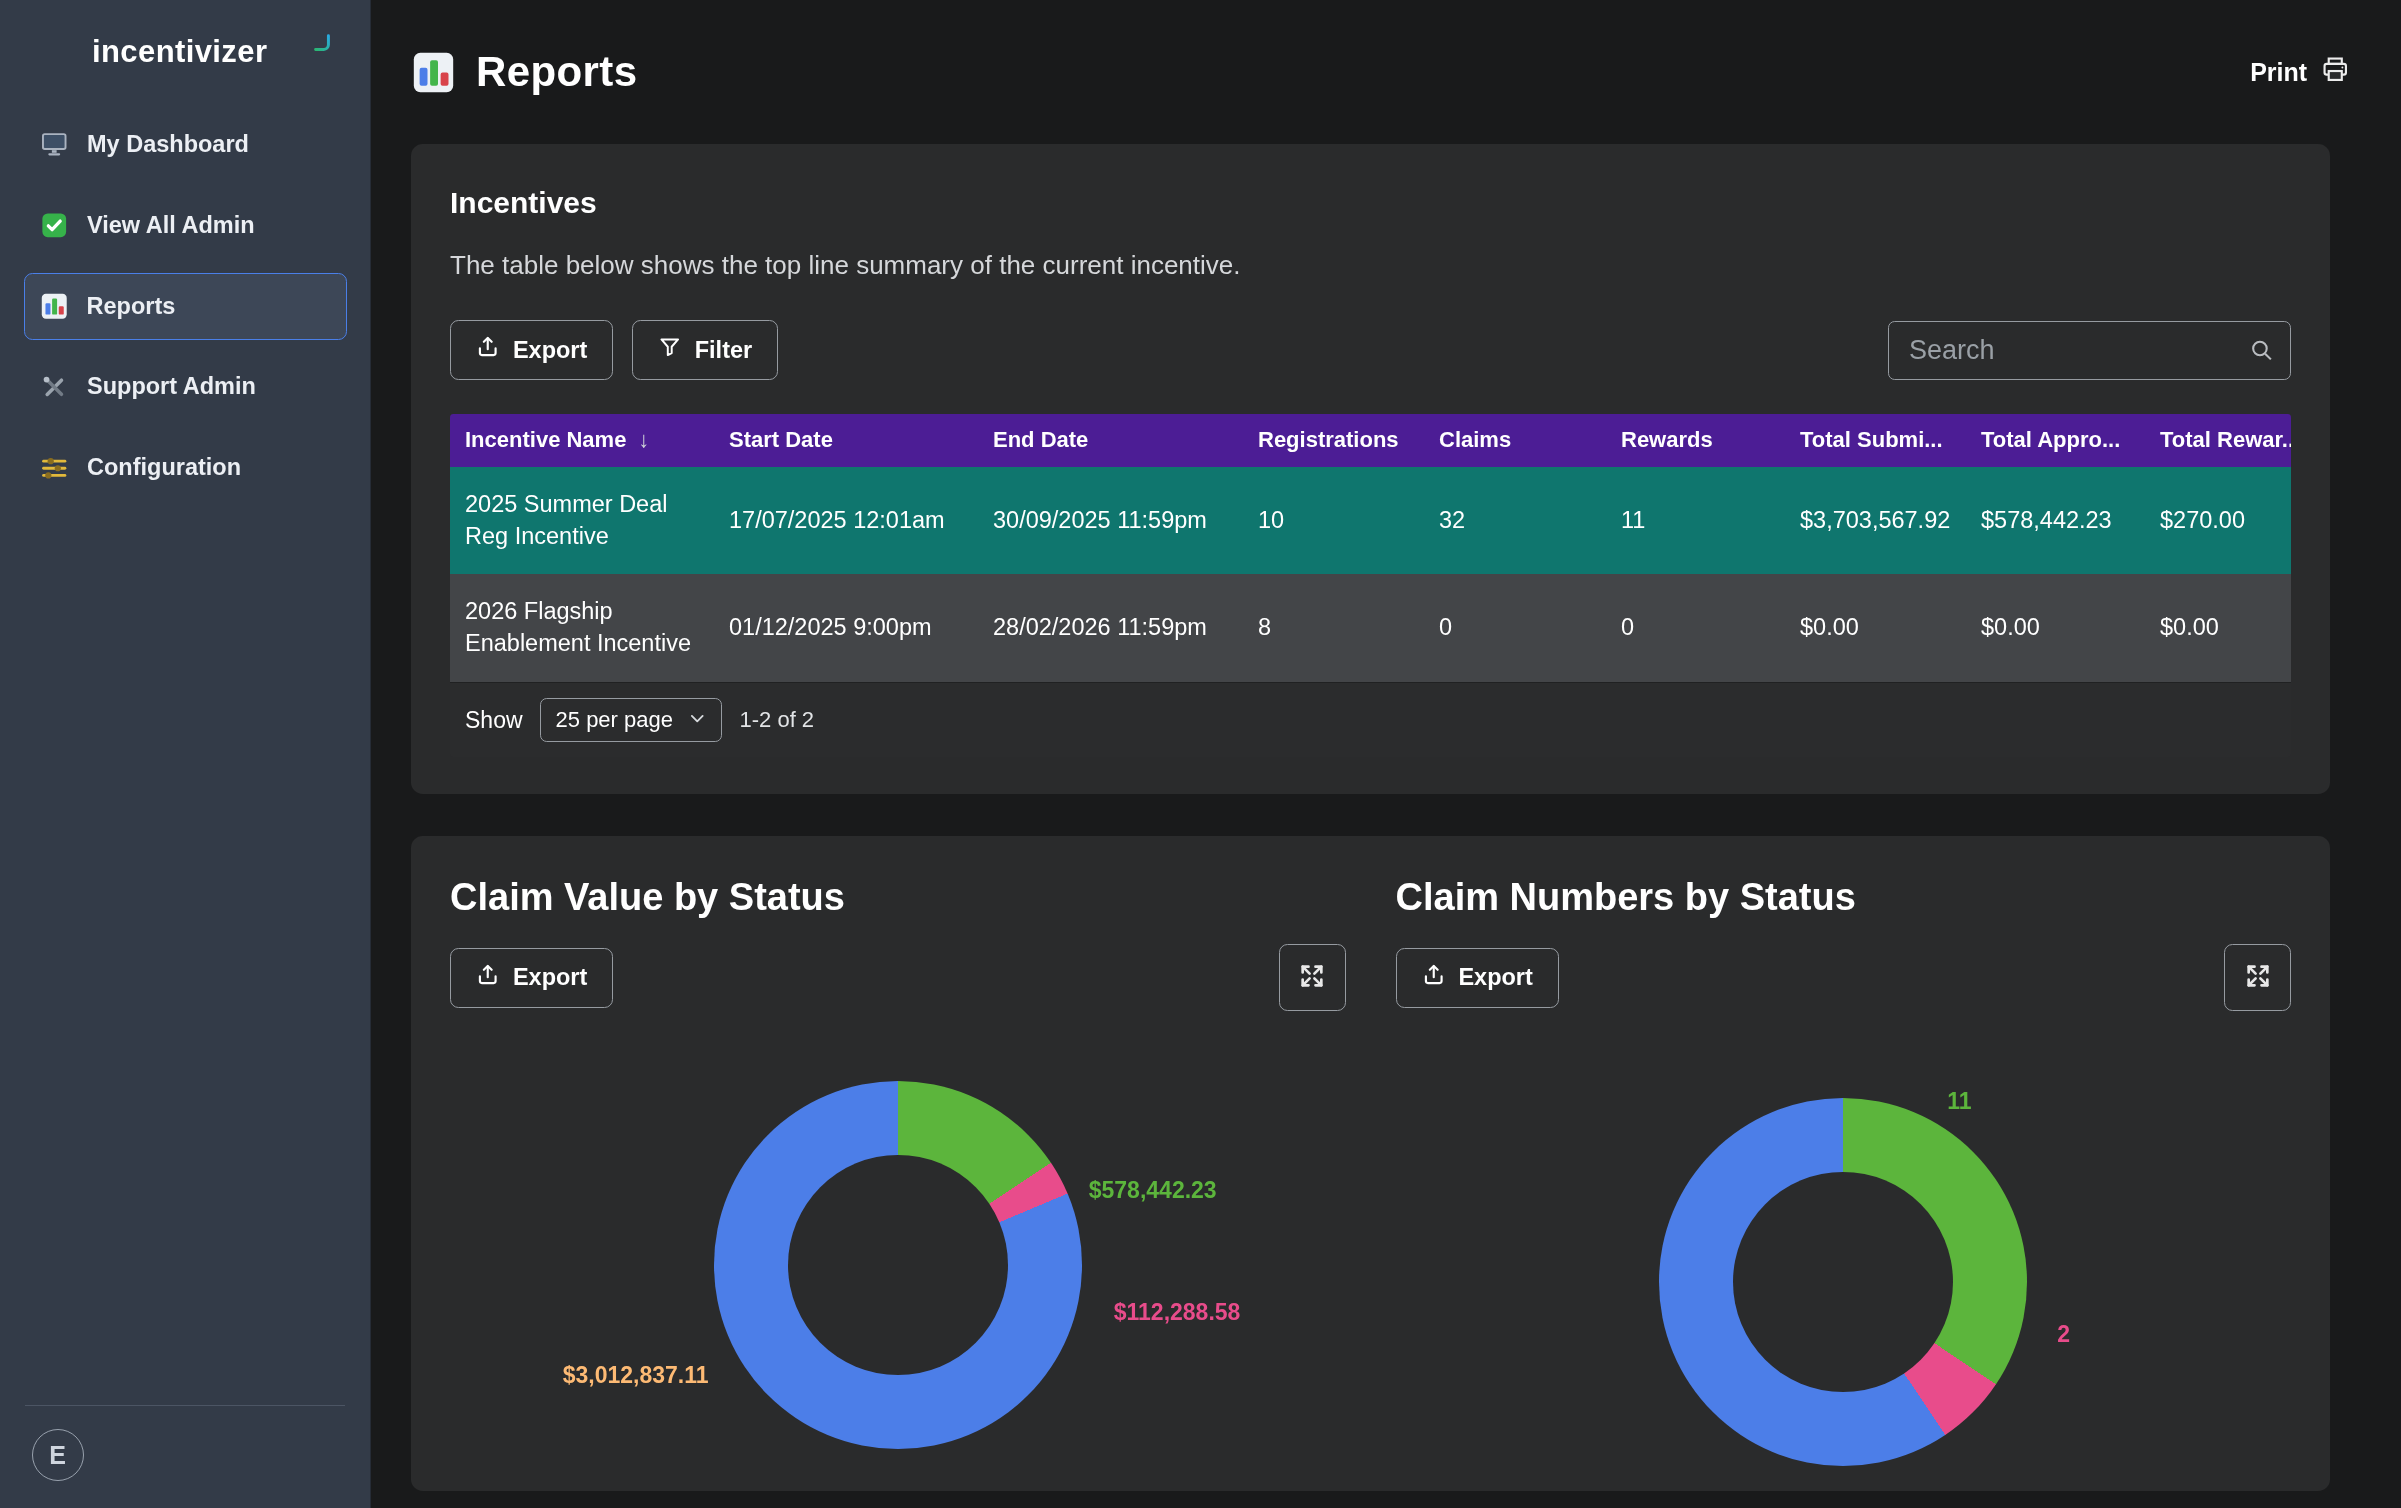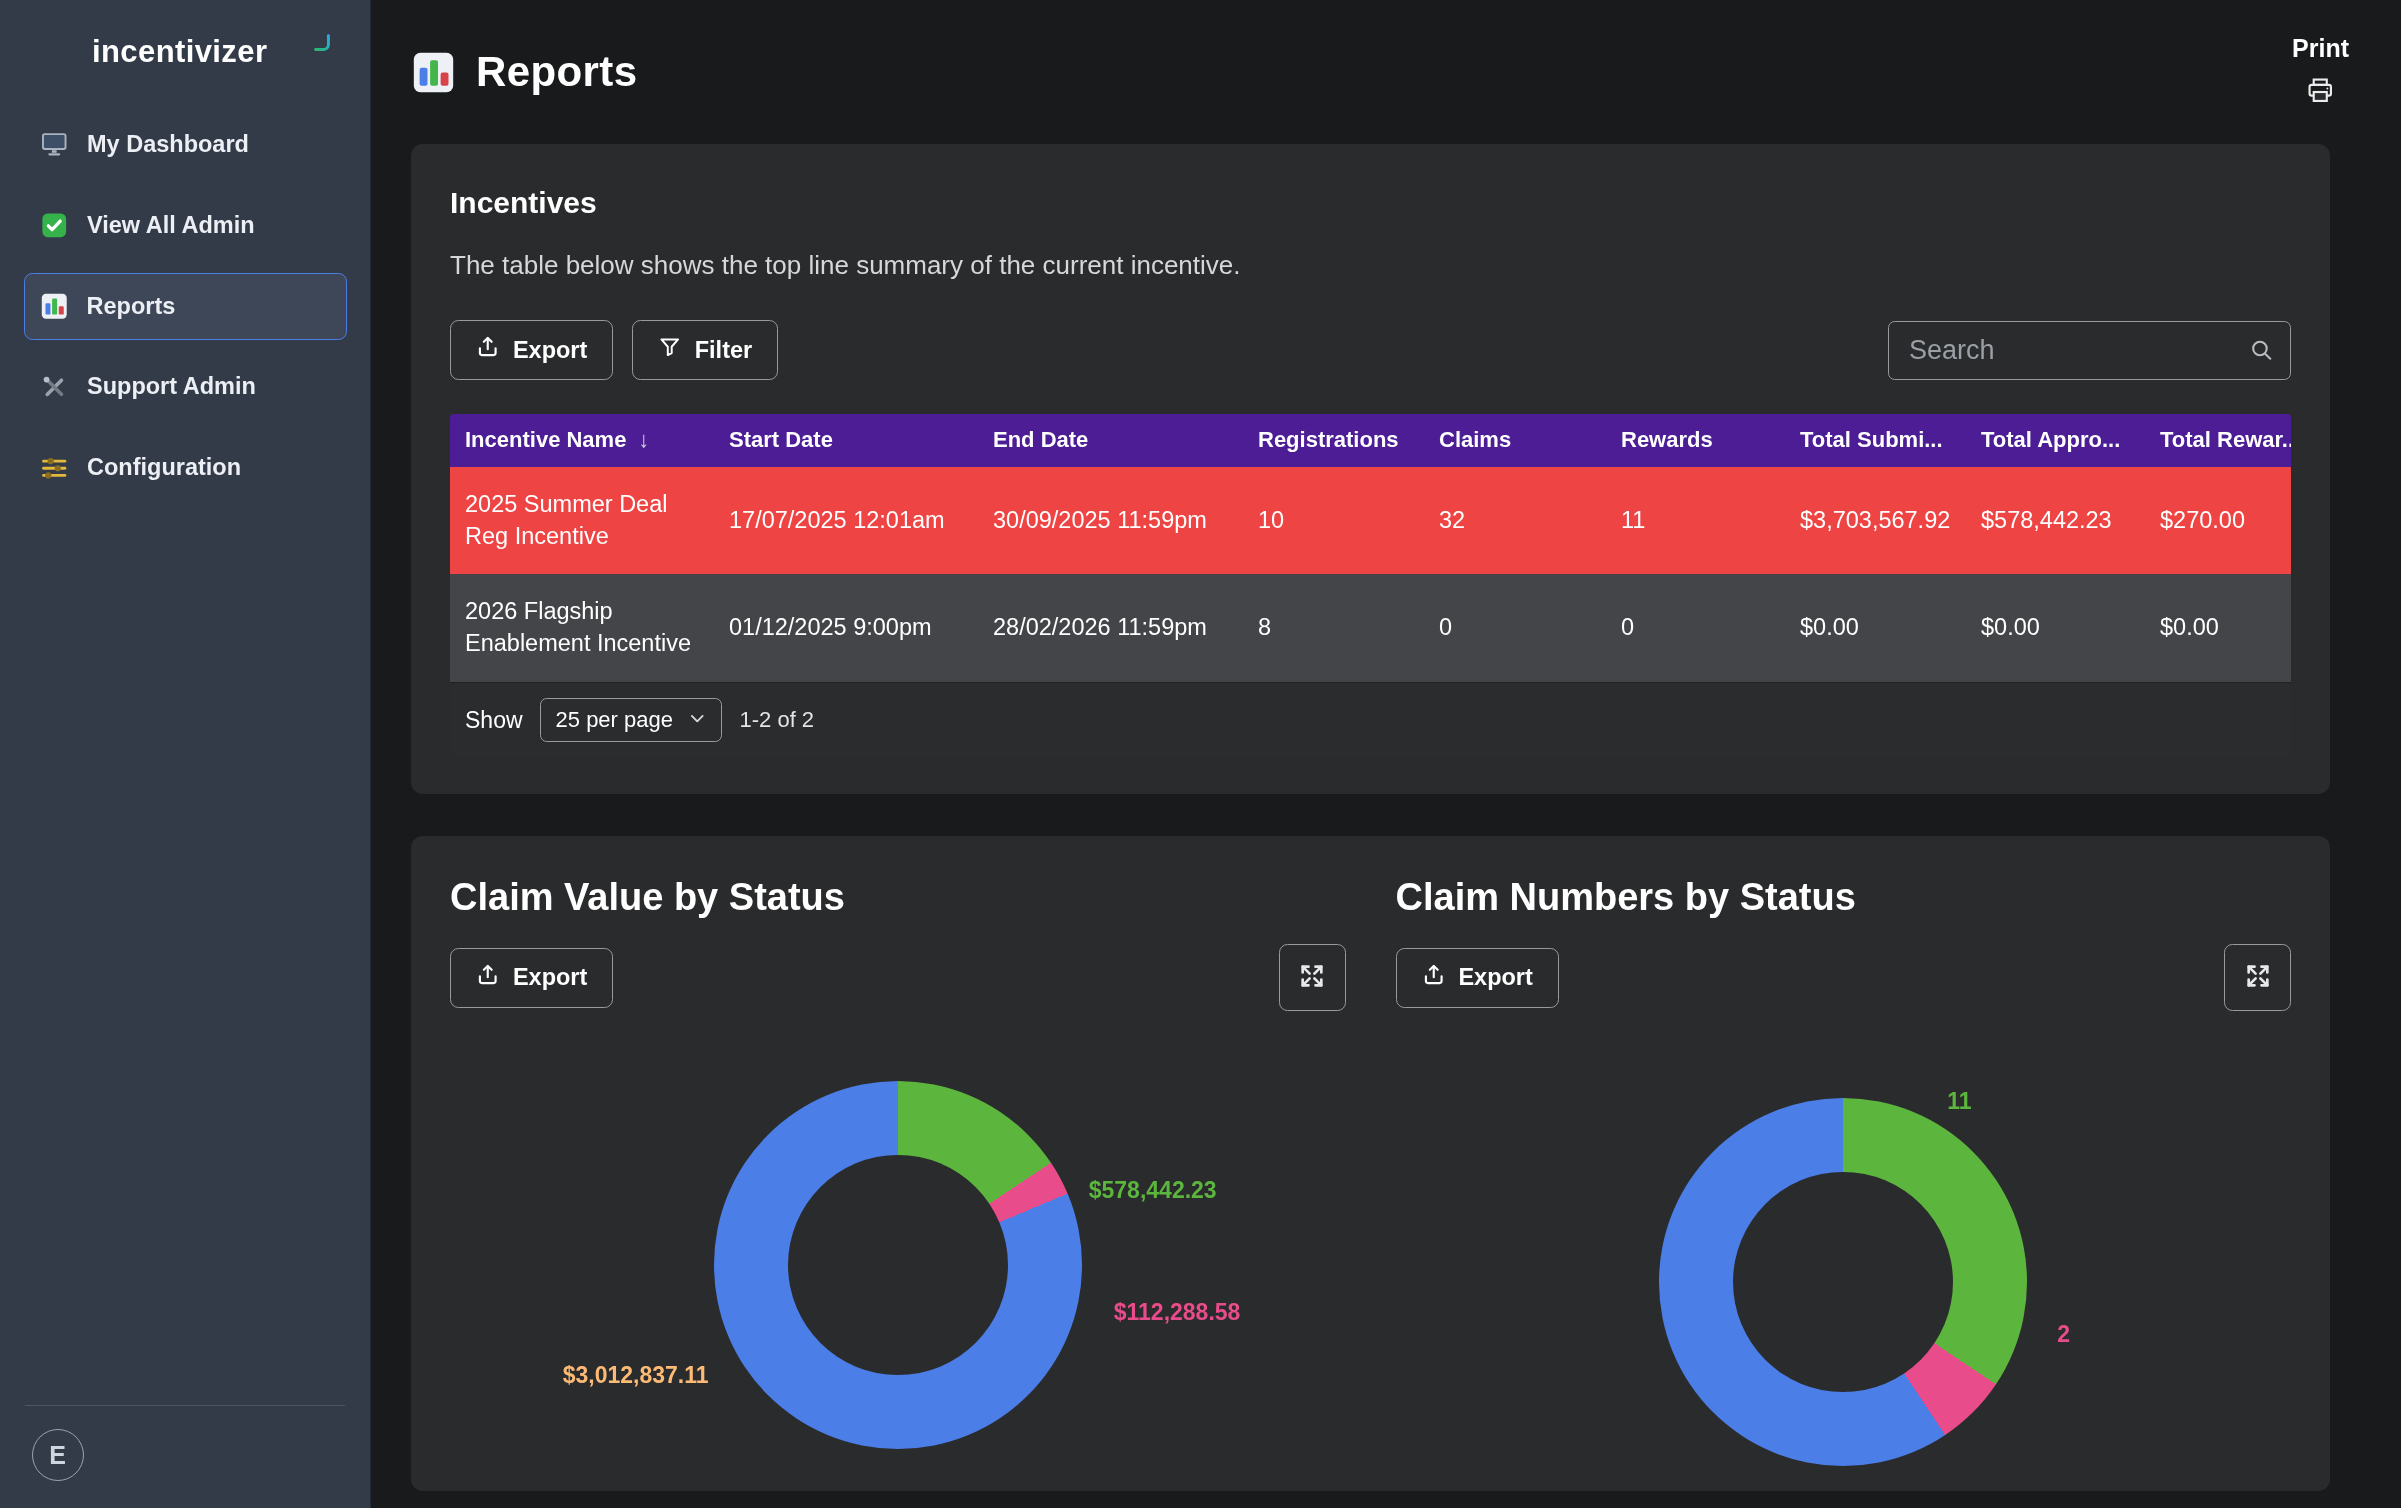--- a/index.html
+++ b/index.html
@@ -44,21 +44,21 @@
   
   .main { flex: 1; display: flex; flex-direction: column; background: #191a1b; overflow: hidden; }
   .main-header {
     flex: none; height: 144px; display: flex; align-items: center;
     justify-content: space-between; padding: 0 52px 0 40px;
   }
   .title-wrap { display: flex; align-items: center; gap: 20px; }
   .page-title { font-size: 42px; font-weight: 800; letter-spacing: 0.4px; }
   .header-chart-icon { width: 45px; height: 45px; display: inline-flex; }
   .header-chart-icon svg { width: 100%; height: 100%; }
-  .print-btn { display: flex; align-items: center; gap: 13.4px; font-size: 25px; font-weight: 700; cursor: pointer; flex-direction: column; }
+  .print-btn { display: flex; align-items: center; gap: 13.4px; font-size: 25px; font-weight: 700; cursor: pointer; }
 
   .card {
     margin: 0 71px 0 40px; background: #2a2b2c; border-radius: 11.8px;
   }
   .incentives-card { padding: 42px 39px 37px 39px; }
   .card-title { font-size: 30px; font-weight: 700; margin-bottom: 30px; }
   .card-sub { font-size: 26px; color: #d5d7da; margin-bottom: 39px; }
 
   .toolbar { display: flex; align-items: center; gap: 18.5px; margin-bottom: 34px; }
   .btn {
@@ -80,21 +80,21 @@
   table { border-collapse: collapse; table-layout: fixed; width: 1879px; }
   col.c1 { width: 264px; } col.c2 { width: 264px; } col.c3 { width: 265px; }
   col.c4 { width: 181px; } col.c5 { width: 182px; } col.c6 { width: 179px; }
   col.c7 { width: 181px; } col.c8 { width: 179px; } col.c9 { width: 185px; }
   thead th {
     background: #4c1d95; text-align: left; font-size: 22px; font-weight: 700;
     padding: 13.4px 15px; color: #fff; white-space: nowrap; overflow: hidden; cursor: pointer;
   }
   .sort-icon { color: #cfd3d8; font-size: 22px; margin-left: 11.8px; font-weight: 400; }
   tbody td { font-size: 23.5px; padding: 22px 15px; vertical-align: middle; line-height: 1.35; overflow-wrap: anywhere; }
-  tr.row-odd { background: #ef4444; }
+  tr.row-odd { background: #0f766e; }
   tr.row-even { background: #434548; }
   .table-footer {
     background: #2b2c2d; border-top: 1.7px solid #202122;
     display: flex; align-items: center; gap: 17px; padding: 15px 15px; font-size: 23px;
   }
   .select-box {
     display: inline-flex; align-items: center; gap: 15px; border: 0.8px solid #969ba1;
     border-radius: 6.7px; padding: 8.4px 15px; font-size: 22px; cursor: pointer;
   }
   .range-text { color: #e2e4e6; font-size: 22px; }

